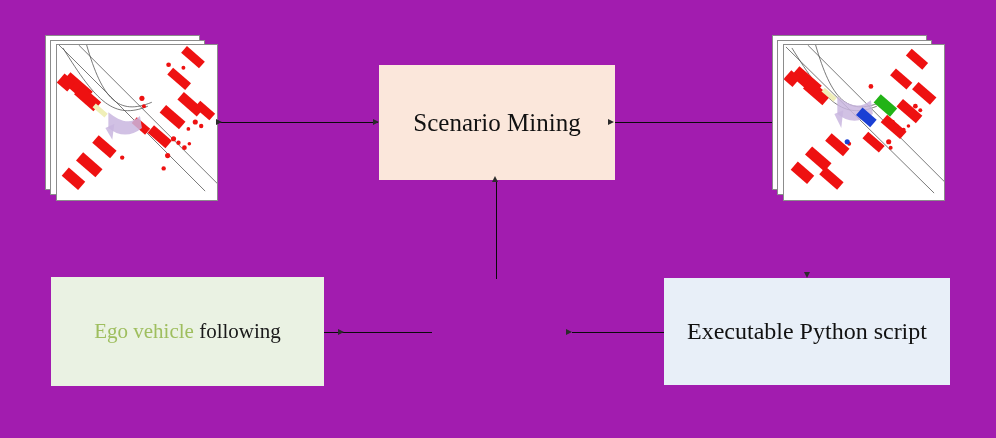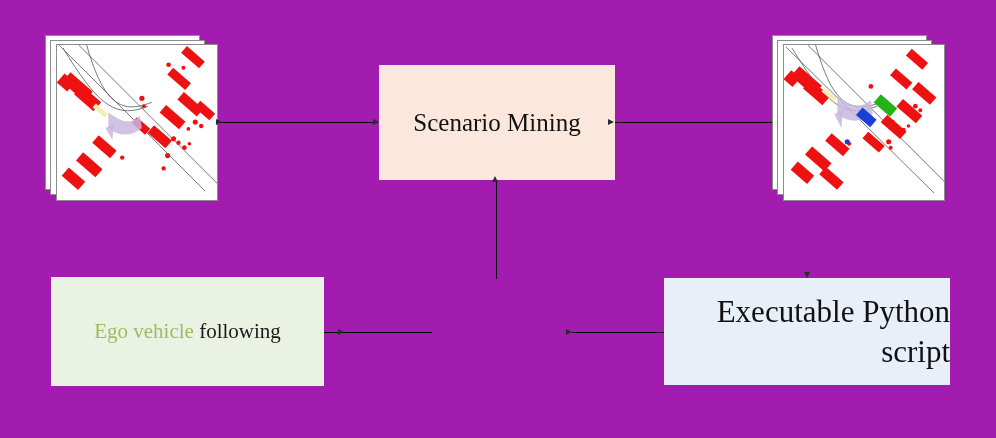--- a/index.html
+++ b/index.html
@@ -62,21 +62,21 @@
     background: #F2F2F1;
     font-size: 25px;
   }
 
   #python-box {
     left: 664px;
     top: 278px;
     width: 286px;
     height: 107px;
     background: #E8EFF8;
-    font-size: 31px;
+    font-size: 24px;
     text-align: right;
   }
 
   
   .card-stack {
     position: absolute;
     width: 175px;
     height: 175px;
   }
   #left-card-stack  { left: 45px;  top: 35px; }

